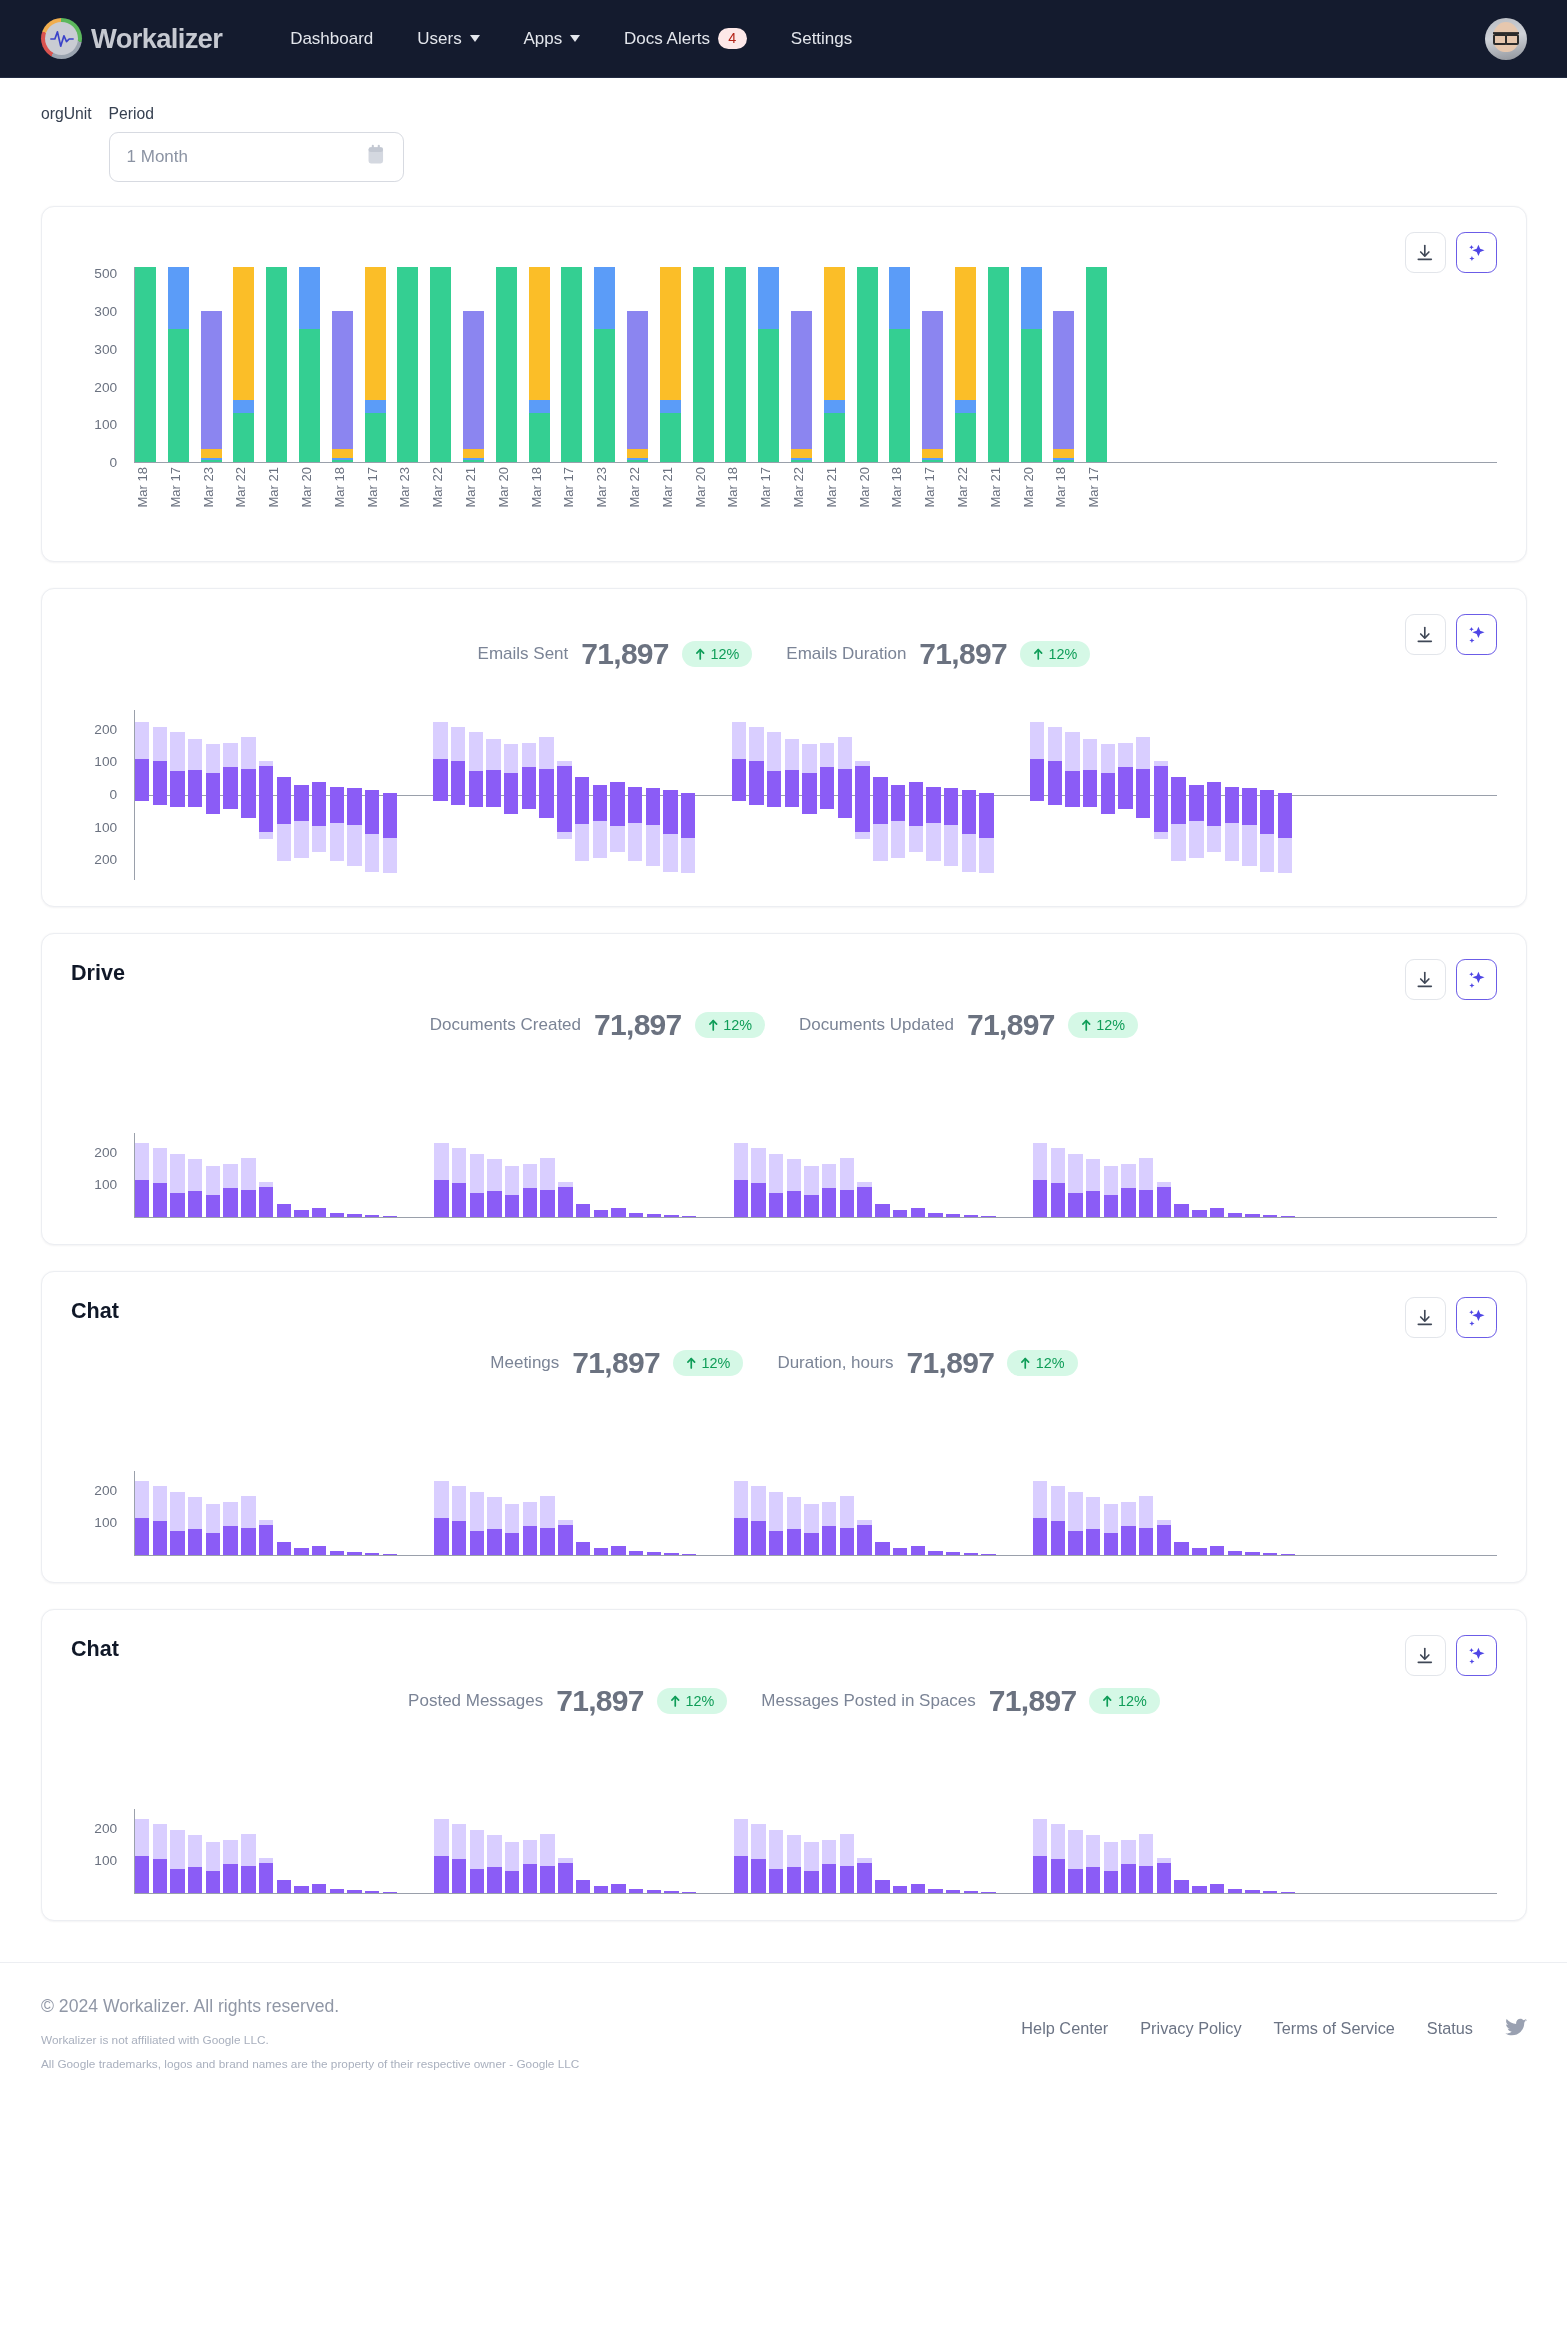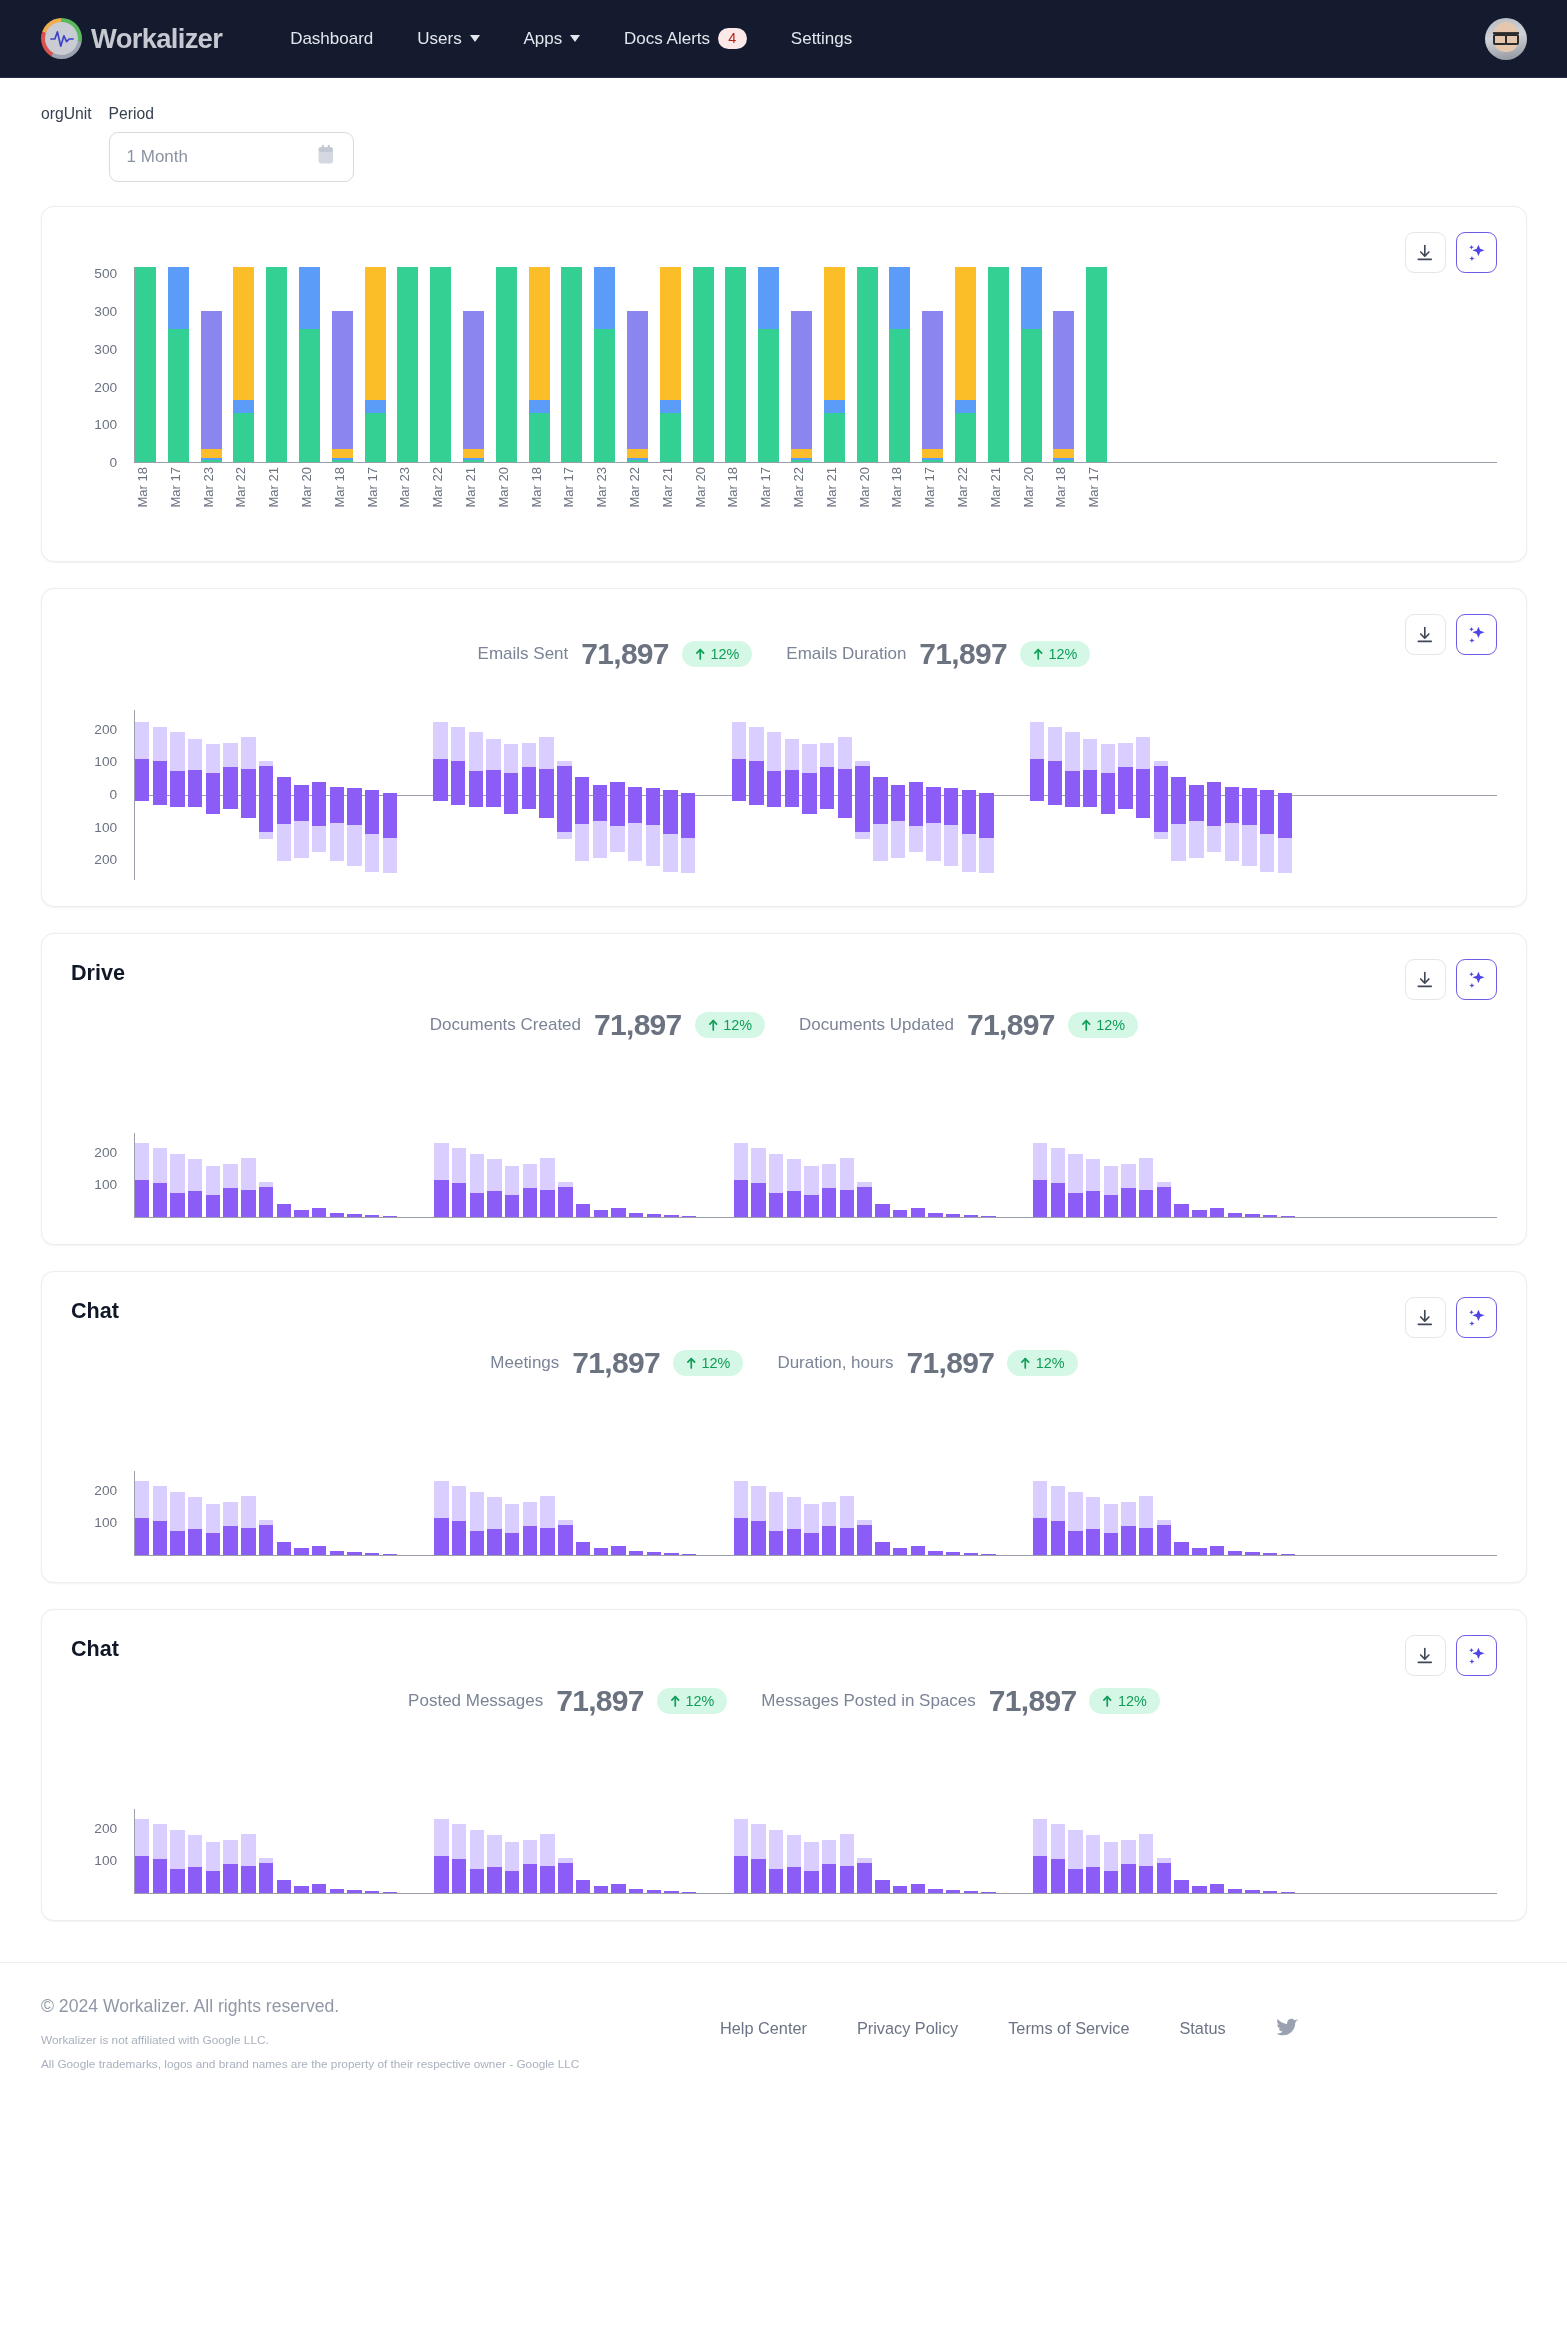--- a/index.html
+++ b/index.html
@@ -95,21 +95,21 @@
 
   
   .filters { display: flex; gap: 17px; padding: 27.4px 41px 0 41px; }
   .field { display: flex; flex-direction: column; }
   .field-label { font-size: 15.7px; color: #374151; margin-bottom: 9.1px; }
   .select-box, .date-box {
     width: 301px; height: 50px; border: 0.7px solid #d7dae1; border-radius: 9.1px;
     background: #ffffff; display: flex; align-items: center; padding: 0 17px;
     font-size: 17px; color: #111827; cursor: pointer; position: relative;
   }
-  .date-box { width: 245px; color: #8b93a3; }
+  .date-box { width: 295px; color: #8b93a3; }
   .select-arrows { margin-left: auto; display: flex; flex-direction: column; gap: 3.3px; }
   .arrow-up, .arrow-dn { width:0; height:0; border-left: 5.2px solid transparent; border-right: 5.2px solid transparent; }
   .arrow-up { border-bottom: 6.5px solid #374151; }
   .arrow-dn { border-top: 6.5px solid #374151; }
   .cal-icon { margin-left: auto; }
 
   
   .cards { padding: 23.5px 41px 0 41px; display: flex; flex-direction: column; gap: 26px; }
   .card {
     background: #ffffff; border: 0.7px solid #eceef2; border-radius: 13px;
@@ -174,21 +174,21 @@
   .app-wrap { height: 85px; position: relative; }
   .app-plot { position: absolute; left: 63px; right: 0; top: 0; bottom: 0; border-left: 1.3px solid #9aa0ab; border-bottom: 1.3px solid #9aa0ab; display: flex; align-items: flex-end; }
   .app-group { display: flex; align-items: flex-end; height: 100%; margin-right: 34px; }
   .app-col { width: 14.4px; margin-right: 3.3px; display: flex; flex-direction: column; justify-content: flex-end; }
 
   
   .footer { margin-top: 41px; border-top: 0.7px solid #eceef2; padding: 33px 41px 39px 41px; display: flex; align-items: flex-start; }
   .footer-left { width: 679px; }
   .footer-copy { font-size: 17.6px; color: #9097a6; margin-bottom: 15.7px; }
   .footer-small { font-size: 11.8px; color: #a9b0be; margin-bottom: 10.5px; }
-  .footer-right { flex: 1; display: flex; align-items: center; gap: 50px; padding-top: 22px; }
+  .footer-right { flex: 1; display: flex; align-items: center; justify-content: flex-end; gap: 32px; padding-top: 22px; }
   .footer-link { font-size: 16.3px; color: #6b7384; cursor: pointer; }
 </style>
 </head>
 <body>
 
 <div class="page">
 
   <div class="navbar">
     <div class="brand">
       <div class="brand-logo">

